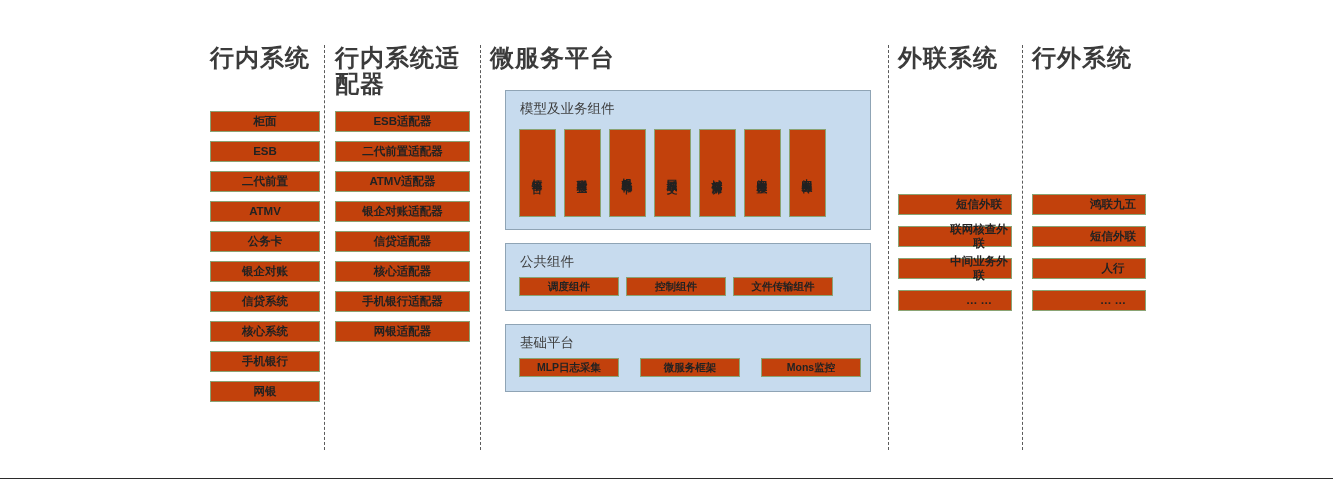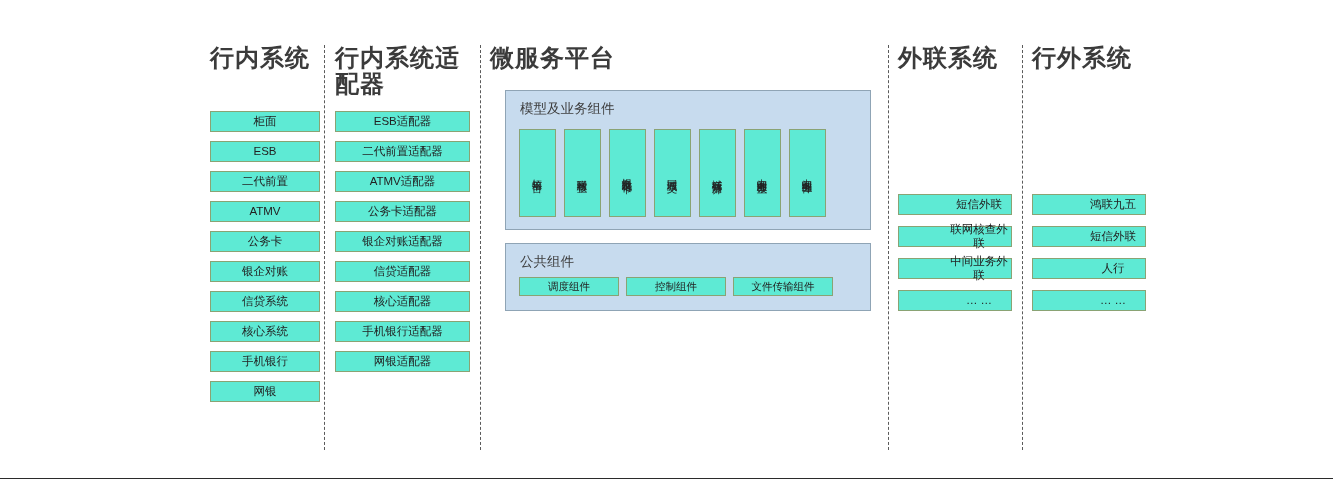--- a/index.html
+++ b/index.html
@@ -28,26 +28,26 @@
     text-align:left;
     font-size:24px;
     font-weight:bold;
     color:#3b3b3b;
     letter-spacing:1px;
     height:26px;
     line-height:26px;
   }
 
   .gbox{
-    background:#5eead4;
+    background:#c2410c;
     border:1.3px solid #8aa374;
     box-sizing:border-box;
     color:#222222;
     font-size:11.5px;
-    font-weight:normal;
+    font-weight:bold;
     display:flex;
     align-items:center;
     justify-content:center;
     text-align:center;
     line-height:1.15;
   }
 
   
   .list-col .gbox{
     height:21px;
@@ -117,21 +117,20 @@
       <div class="gbox">网银</div>
     </div>
   </div>
 
   <div class="col list-col" style="left:335px;width:135px;">
     <div class="col-title">行内系统适配器</div>
     <div style="margin-top:40px;">
       <div class="gbox">ESB适配器</div>
       <div class="gbox">二代前置适配器</div>
       <div class="gbox">ATMV适配器</div>
-      <div class="gbox">公务卡适配器</div>
       <div class="gbox">银企对账适配器</div>
       <div class="gbox">信贷适配器</div>
       <div class="gbox">核心适配器</div>
       <div class="gbox">手机银行适配器</div>
       <div class="gbox">网银适配器</div>
     </div>
   </div>
 
   <div class="col" style="left:490px;width:396px;">
     <div class="col-title">微服务平台</div>
@@ -154,20 +153,28 @@
 
     <div class="bluepanel" id="common-panel">
       <div class="panel-title">公共组件</div>
       <div id="common-row">
         <div class="gbox">调度组件</div>
         <div class="gbox">控制组件</div>
         <div class="gbox">文件传输组件</div>
       </div>
     </div>
 
+    <div class="bluepanel" id="base-panel">
+      <div class="panel-title">基础平台</div>
+      <div id="base-row">
+        <div class="gbox">MLP日志采集</div>
+        <div class="gbox">微服务框架</div>
+        <div class="gbox">Mons监控</div>
+      </div>
+    </div>
 
   </div>
 
   <div class="col right-col" style="left:898px;width:114px;">
     <div class="col-title">外联系统</div>
     <div style="margin-top:123px;">
       <div class="gbox">短信外联</div>
       <div class="gbox">联网核查外联</div>
       <div class="gbox">中间业务外联</div>
       <div class="gbox">… …</div>

